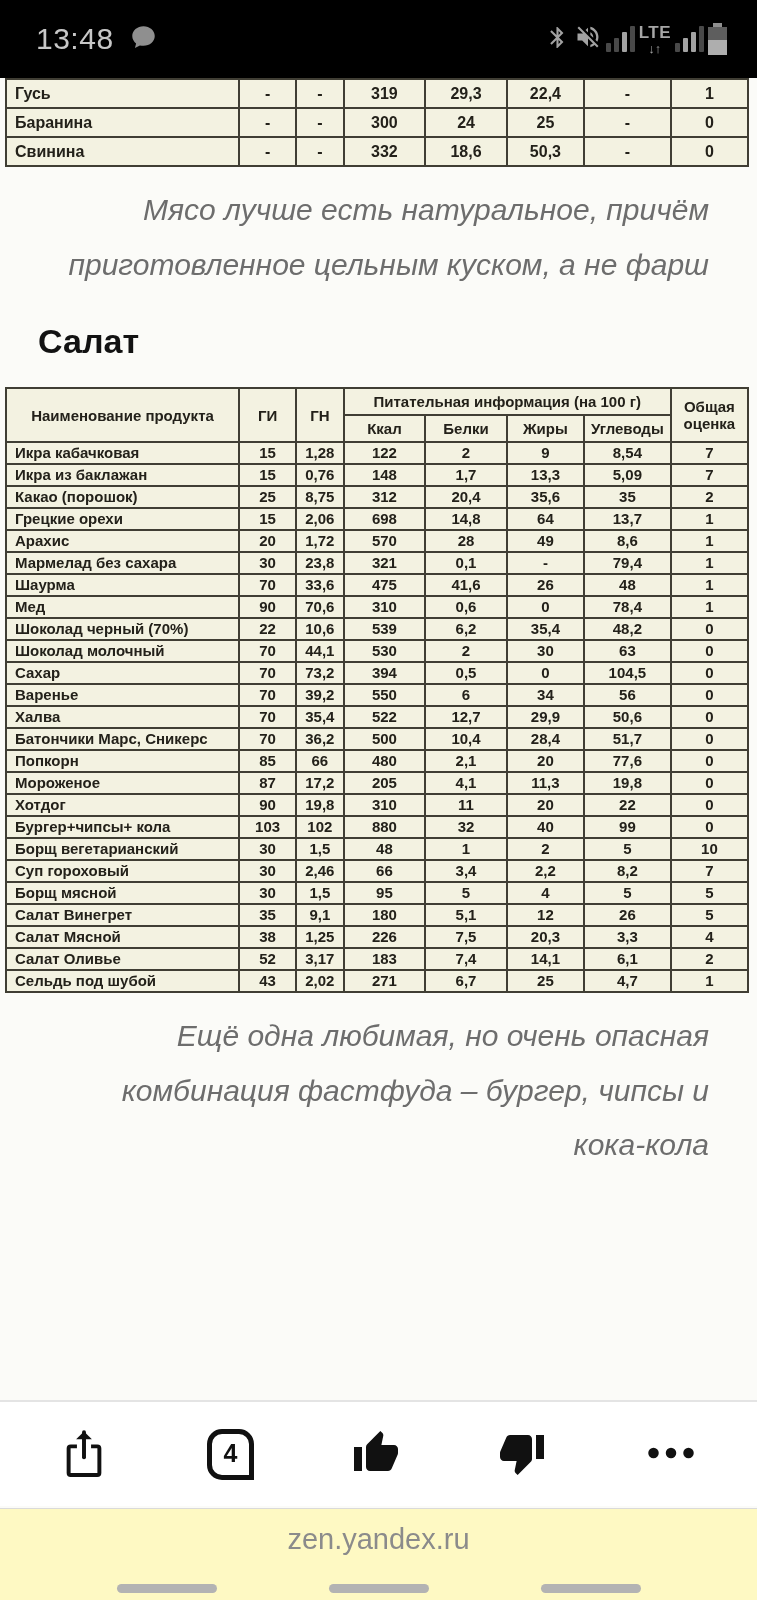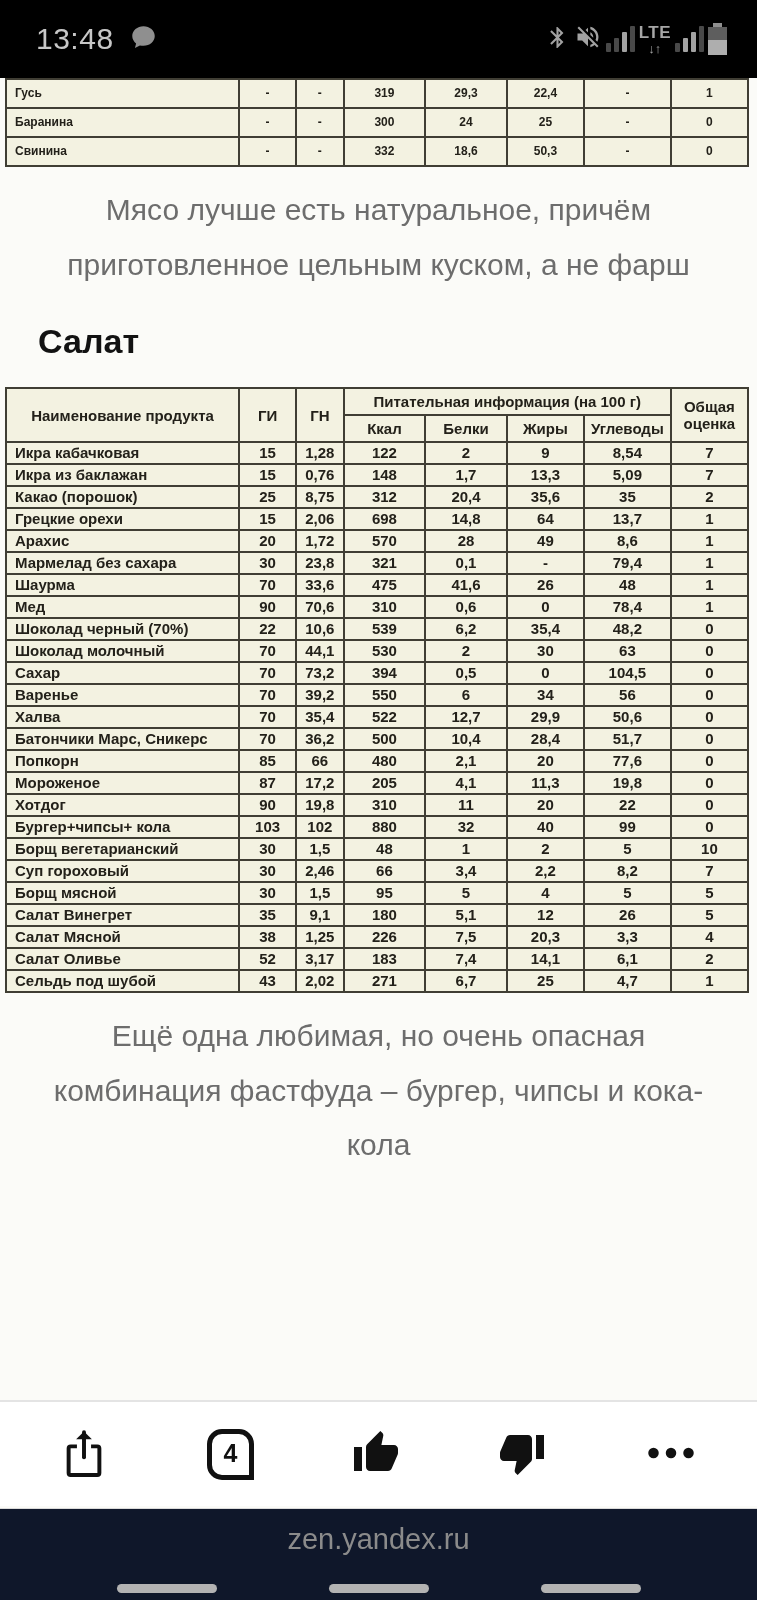--- a/index.html
+++ b/index.html
@@ -43,27 +43,27 @@
   }
   .gi-table th, .gi-table td {
     border: 2px solid #403e34;
     font-size: 15px; font-weight: 700; color: #23211a;
     text-align: center; vertical-align: middle;
     padding: 1px 2px; line-height: 18px;
     overflow: hidden; white-space: nowrap;
   }
   .gi-table th { line-height: 17px; padding: 4px 2px; white-space: normal; }
   .gi-table td.c-name { text-align: left; padding-left: 8px; }
-  .top-table td { line-height: 21px; padding: 3px 8px; font-size: 12px; }
+  .top-table td { line-height: 21px; padding: 3px 8px; font-size: 16px; }
 
   
   .fig-caption {
     margin: 16px 48px 0;
-    font-size: 30px; color: #6d6d6d;
-    text-align: center; line-height: 1.82;
+    font-size: 30px; font-style: italic; color: #6d6d6d;
+    text-align: right; line-height: 1.82;
   }
   .section-heading {
     margin: 30px 0 0 38px;
     font-size: 34px; font-weight: 700; color: #121212;
   }
   .main-table { margin-top: 26px; }
   .article-text {
     margin: 26px 60px 0 38px;
     font-size: 31px; color: #121212; line-height: 1.6;
   }
@@ -79,21 +79,21 @@
   .tab-box {
     width: 47px; height: 51px;
     border: 5px solid #111;
     border-radius: 15px 15px 0 15px;
     display: flex; align-items: center; justify-content: center;
   }
   .tab-num { font-size: 25px; font-weight: 700; color: #111; margin-top:-2px; }
 
   .url-bar {
     position: absolute; left: 0; right: 0; top: 1508px; bottom: 0;
-    background: #0f172a; border-top: 1px solid #dadada;
+    background: #fef9c3; border-top: 1px solid #dadada;
     text-align: center; cursor: pointer;
   }
   .url-text { display:inline-block; margin-top: 14px; font-size: 29px; color: #8b8b8b; }
   .nav-hints {
     position: absolute; bottom: 7px; left: 0; right: 0;
     display: flex; justify-content: center; gap: 112px;
   }
   .nav-hint-bar { width: 100px; height: 9px; border-radius: 5px; background: #b3b3b3; }
 </style>
 </head>

